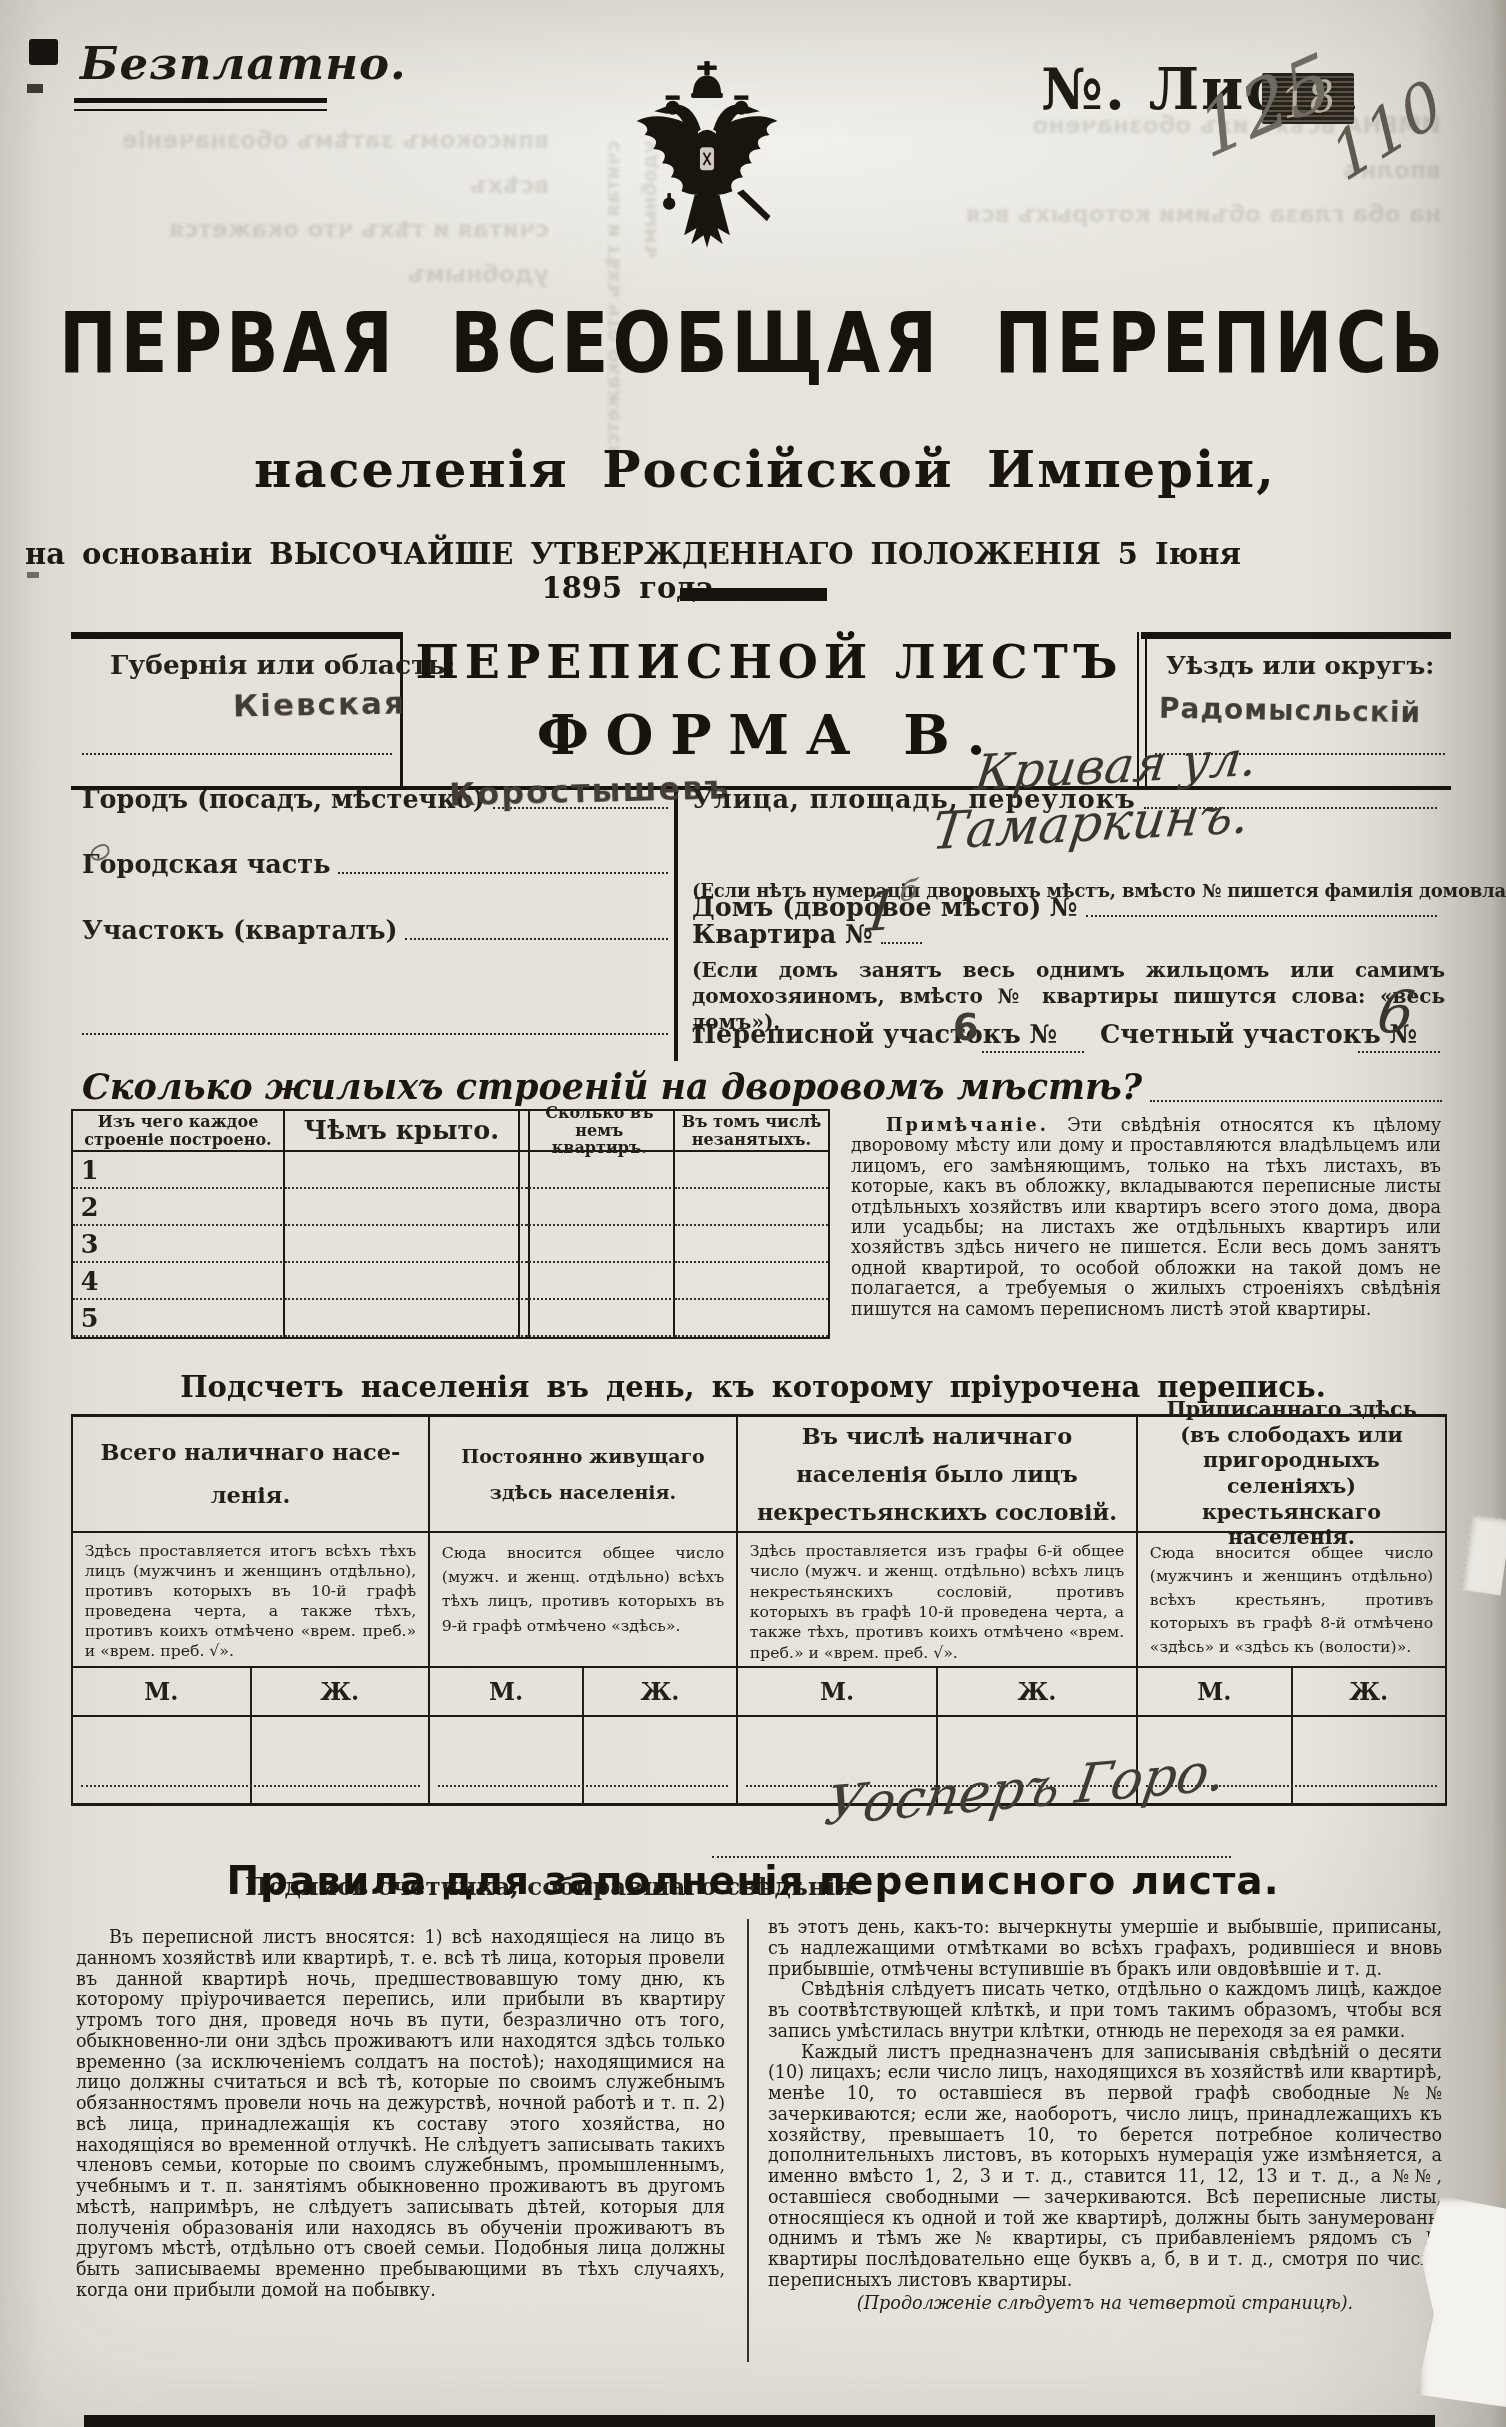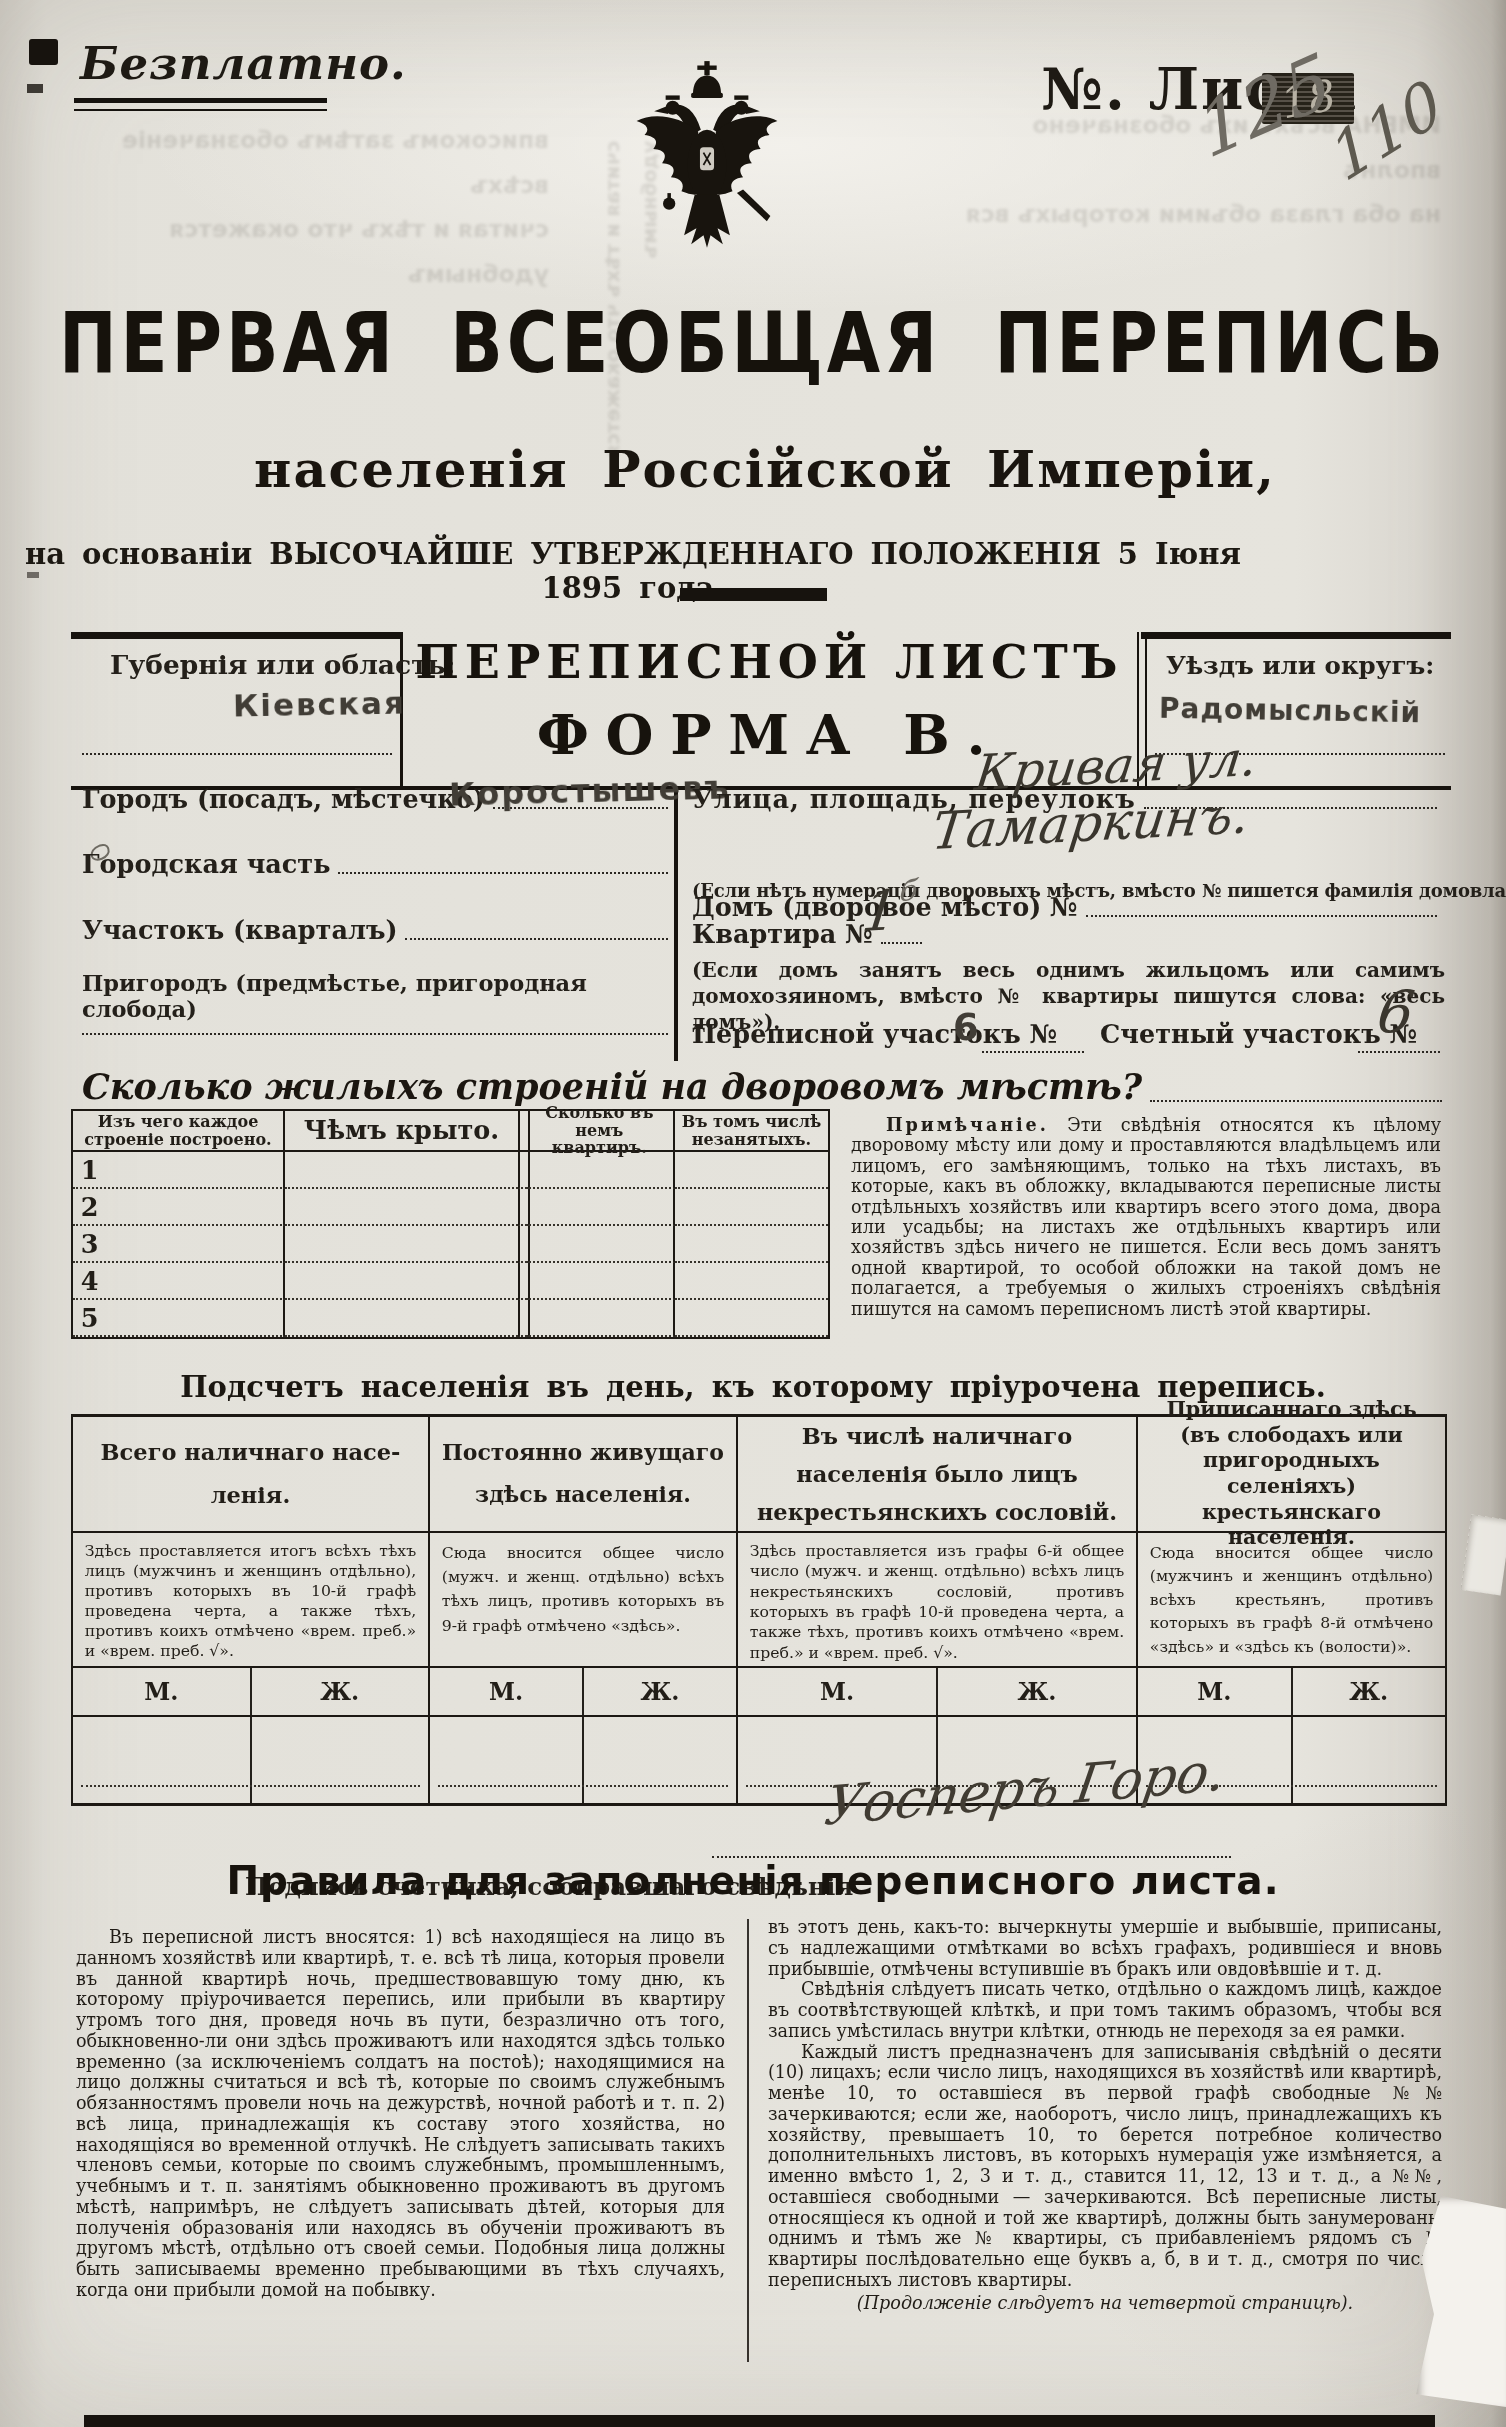--- a/index.html
+++ b/index.html
@@ -157,24 +157,20 @@
   <div class="abs" style="left:90px;top:845px;width:15.7px;height:10.8px;border:2px solid #3d3931;border-radius:60% 40% 55% 45%;transform:rotate(-20deg);opacity:.7;"></div>
 
   <div class="abs dotsrow" style="left:82px;top:849px;width:586px;">
     <span class="label" style="font-size:25.5px;">Городская часть</span>
     <span class="dots"></span>
   </div>
   <div class="abs dotsrow" style="left:82px;top:915px;width:586px;">
     <span class="label" style="font-size:25.5px;">Участокъ (кварталъ)</span>
     <span class="dots"></span>
   </div>
-  <div class="abs dotsrow" style="left:82px;top:970px;width:586px;">
-    <span class="label" style="font-size:22.5px;">Пригородъ (предмѣстье, пригородная слобода)</span>
-    <span class="dots"></span>
-  </div>
   <div class="abs dotseg" style="left:82px;top:1031px;width:586px;"></div>
 
   <div class="abs dotsrow" style="left:692px;top:784px;width:745px;">
     <span class="label" style="font-size:25.5px;letter-spacing:1px;">Улица, площадь, переулокъ</span>
     <span class="dots"></span>
   </div>
   <div class="abs hand" style="left:972px;top:745px;font-size:49px;">Кривая ул.</div>
 
   <div class="abs dotsrow" style="left:692px;top:892px;width:745px;">
     <span class="label" style="font-size:25.5px;">Домъ (дворовое мѣсто) №</span>
@@ -246,21 +242,21 @@
   <div class="abs notepar" style="left:851px;top:1115px;width:590px;">
     <span class="notetitle">Примѣчаніе.</span>
     <span> </span>
     <span>Эти свѣдѣнія относятся къ цѣлому дворовому мѣсту или дому и проставляются владѣльцемъ или лицомъ, его замѣняющимъ, только на тѣхъ листахъ, въ которые, какъ въ обложку, вкладываются переписные листы отдѣльныхъ хозяйствъ или квартиръ всего этого дома, двора или усадьбы; на листахъ же отдѣльныхъ квартиръ или хозяйствъ здѣсь ничего не пишется. Если весь домъ занятъ одной квартирой, то особой обложки на такой домъ не полагается, а требуемыя о жилыхъ строеніяхъ свѣдѣнія пишутся на самомъ переписномъ листѣ этой квартиры.</span>
   </div>
 
   <div class="abs bold center" style="left:0;width:1506px;top:1370px;font-size:29px;word-spacing:6.9px;color:#1b1711;">Подсчетъ населенія въ день, къ которому пріурочена перепись.</div>
 
   <div class="abs ctable">
     <div class="cth cvr" style="font-size:22.5px;line-height:1.9;">Всего наличнаго насе­ленія.</div>
-    <div class="cth cvr" style="font-size:22px;line-height:1.9;">Постоянно живущаго здѣсь населенія.</div>
+    <div class="cth cvr" style="font-size:19px;line-height:1.9;">Постоянно живущаго здѣсь населенія.</div>
     <div class="cth cvr" style="font-size:22.5px;line-height:1.7;">Въ числѣ наличнаго населенія было лицъ некрестьянскихъ сословій.</div>
     <div class="cth" style="font-size:20.6px;line-height:1.25;">Приписаннаго здѣсь (въ слободахъ или пригородныхъ селеніяхъ) крестьянскаго населенія.</div>
 
     <div class="ctd cvr">Здѣсь проставляется итогъ всѣхъ тѣхъ лицъ (мужчинъ и женщинъ отдѣльно), противъ которыхъ въ 10-й графѣ проведена черта, а также тѣхъ, противъ коихъ отмѣчено «врем. преб.» и «врем. преб. √».</div>
     <div class="ctd cvr" style="line-height:1.55;">Сюда вносится общее число (мужч. и женщ. отдѣльно) всѣхъ тѣхъ лицъ, противъ которыхъ въ 9-й графѣ отмѣчено «здѣсь».</div>
     <div class="ctd cvr" style="line-height:1.3;">Здѣсь проставляется изъ графы 6-й общее число (мужч. и женщ. отдѣльно) всѣхъ лицъ некрестьянскихъ сословій, противъ которыхъ въ графѣ 10-й проведена черта, а также тѣхъ, противъ коихъ отмѣчено «врем. преб.» и «врем. преб. √».</div>
     <div class="ctd" style="line-height:1.5;">Сюда вносится общее число (мужчинъ и женщинъ отдѣльно) всѣхъ крестьянъ, противъ которыхъ въ графѣ 8-й отмѣчено «здѣсь» и «здѣсь къ (волости)».</div>
 
     <div class="cmj cvr">
       <div class="half">М.</div>

